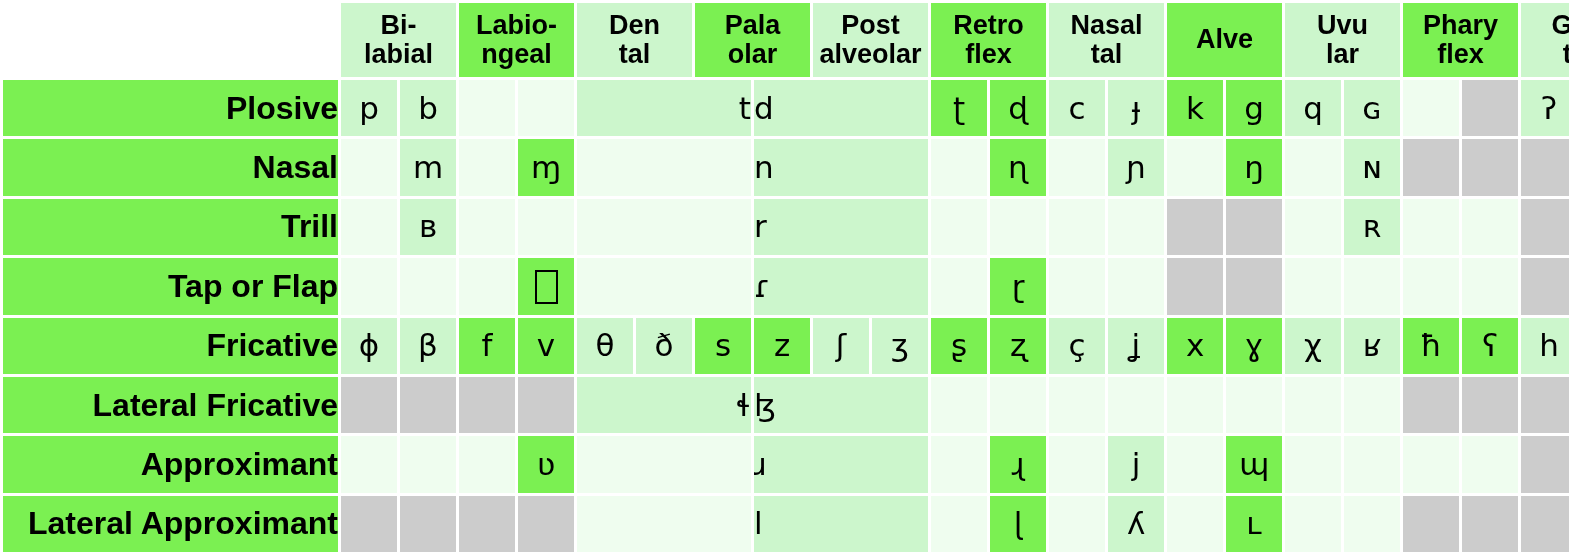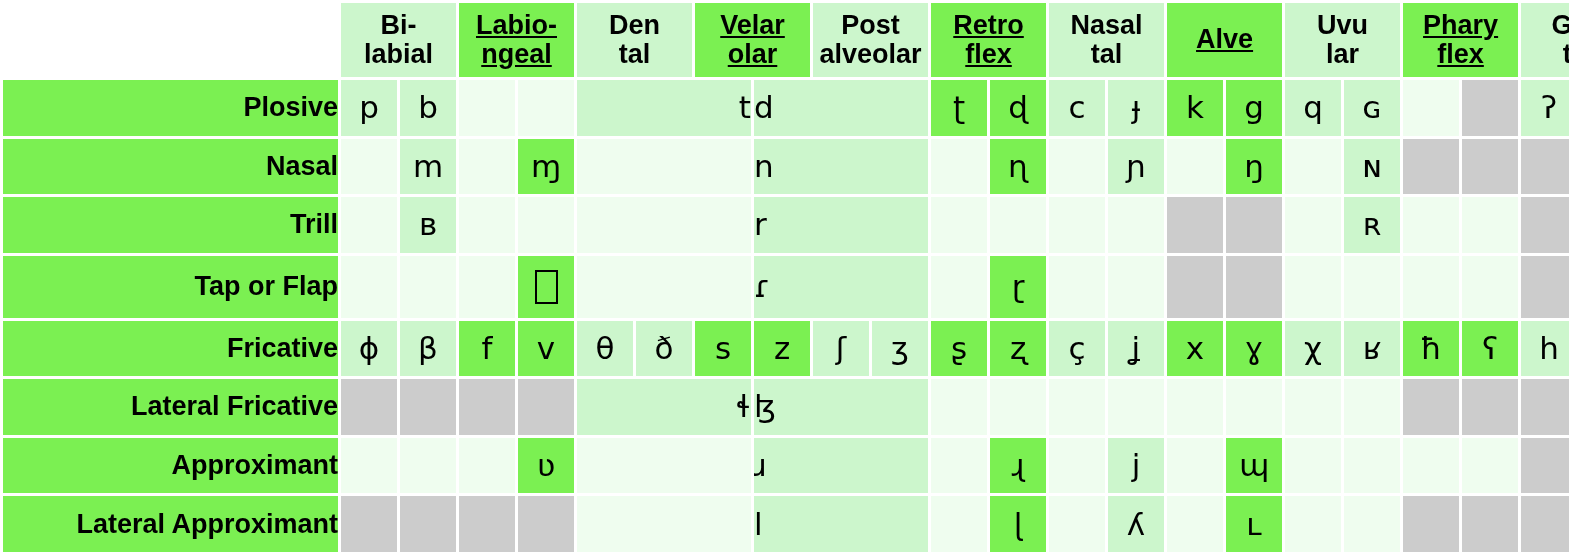--- a/index.html
+++ b/index.html
@@ -35,28 +35,28 @@
   
   .colhead {
     vertical-align: middle;
     font-weight: bold;
     font-size: 27px;
     line-height: 1.08;
     color: #000000;
     height: 74px;
   }
   .hd-pale   { background: #ccf6cc; }
-  .hd-bright { background: #7bf052; text-decoration: underline; }
+  .hd-bright { background: #7bf052; }
 
   
   .rowhead {
     text-align: right;
     vertical-align: middle;
     font-weight: bold;
-    font-size: 27px;
+    font-size: 32px;
     color: #000000;
     background: #7bf052;
     padding-right: 12px;
     white-space: nowrap;
   }
 
   
   .cell {
     text-align: center;
     vertical-align: middle;
@@ -101,21 +101,21 @@
         </th>
         <th colspan="2" class="colhead hd-bright">
           <div>Labio-</div>
           <div>ngeal</div>
         </th>
         <th colspan="2" class="colhead hd-pale">
           <div>Den</div>
           <div>tal</div>
         </th>
         <th colspan="2" class="colhead hd-bright">
-          <div>Velar</div>
+          <div>Pala</div>
           <div>olar</div>
         </th>
         <th colspan="2" class="colhead hd-pale">
           <div>Post</div>
           <div>alveolar</div>
         </th>
         <th colspan="2" class="colhead hd-bright">
           <div>Retro</div>
           <div>flex</div>
         </th>

